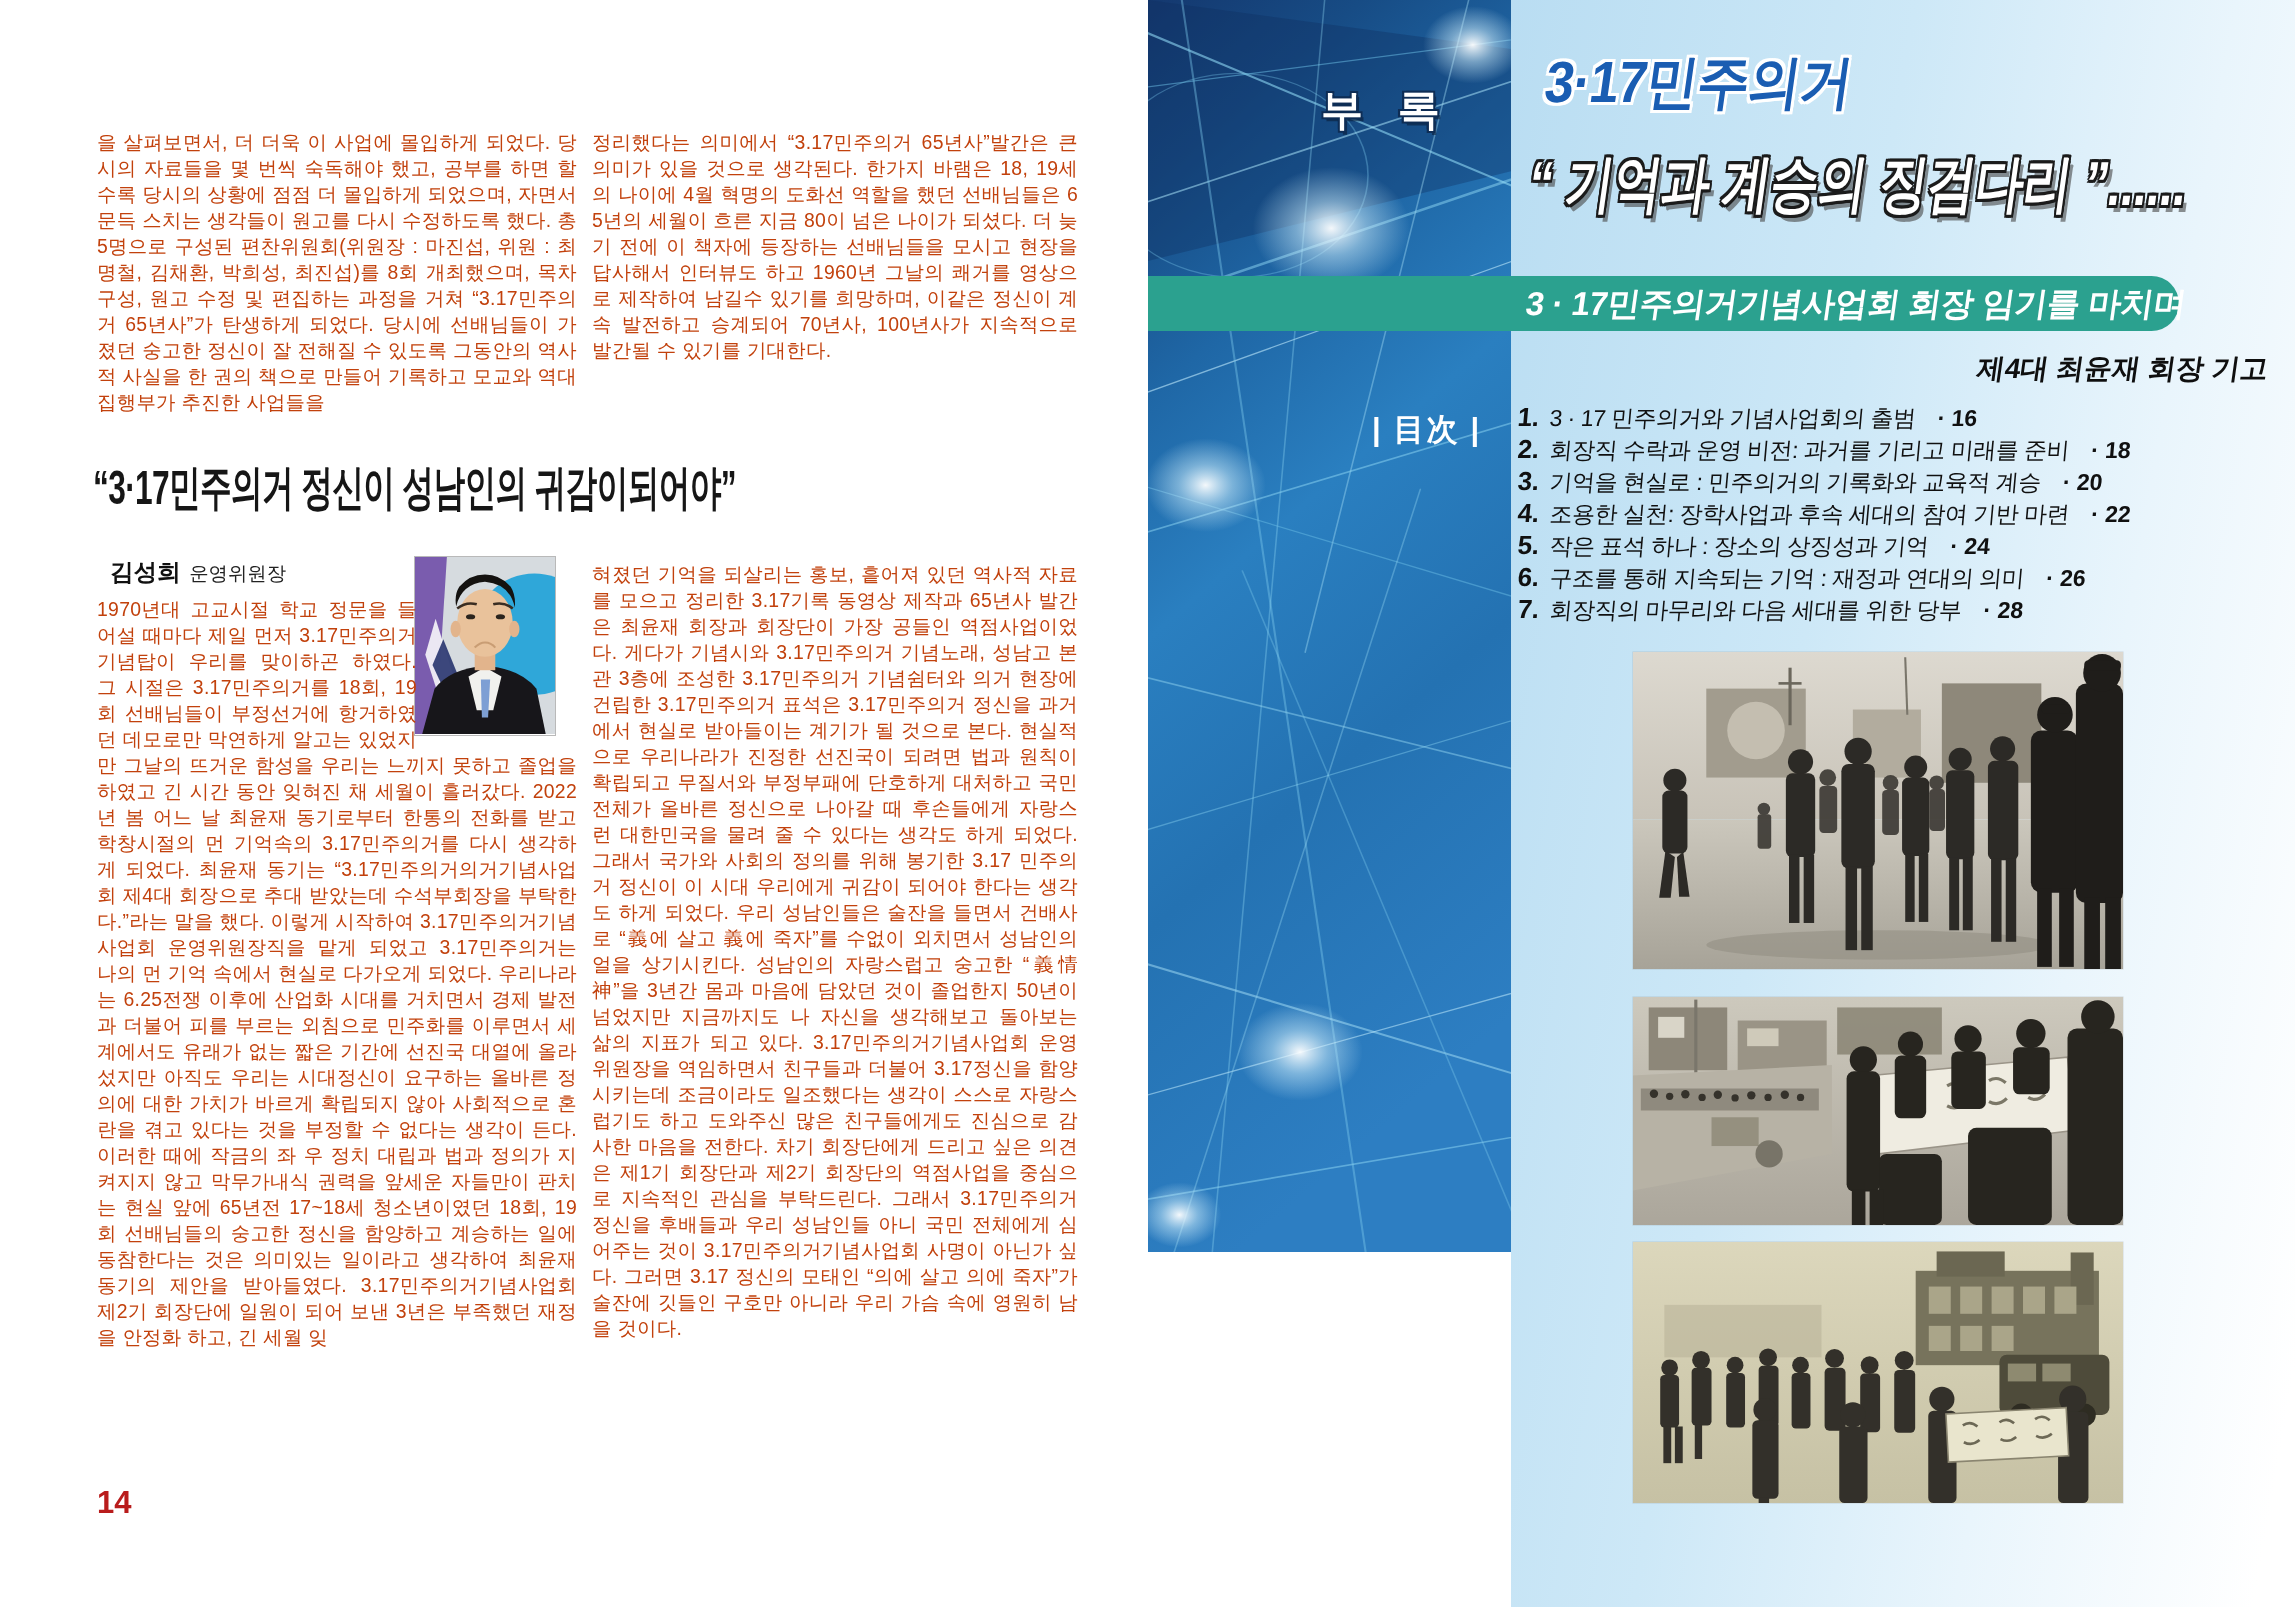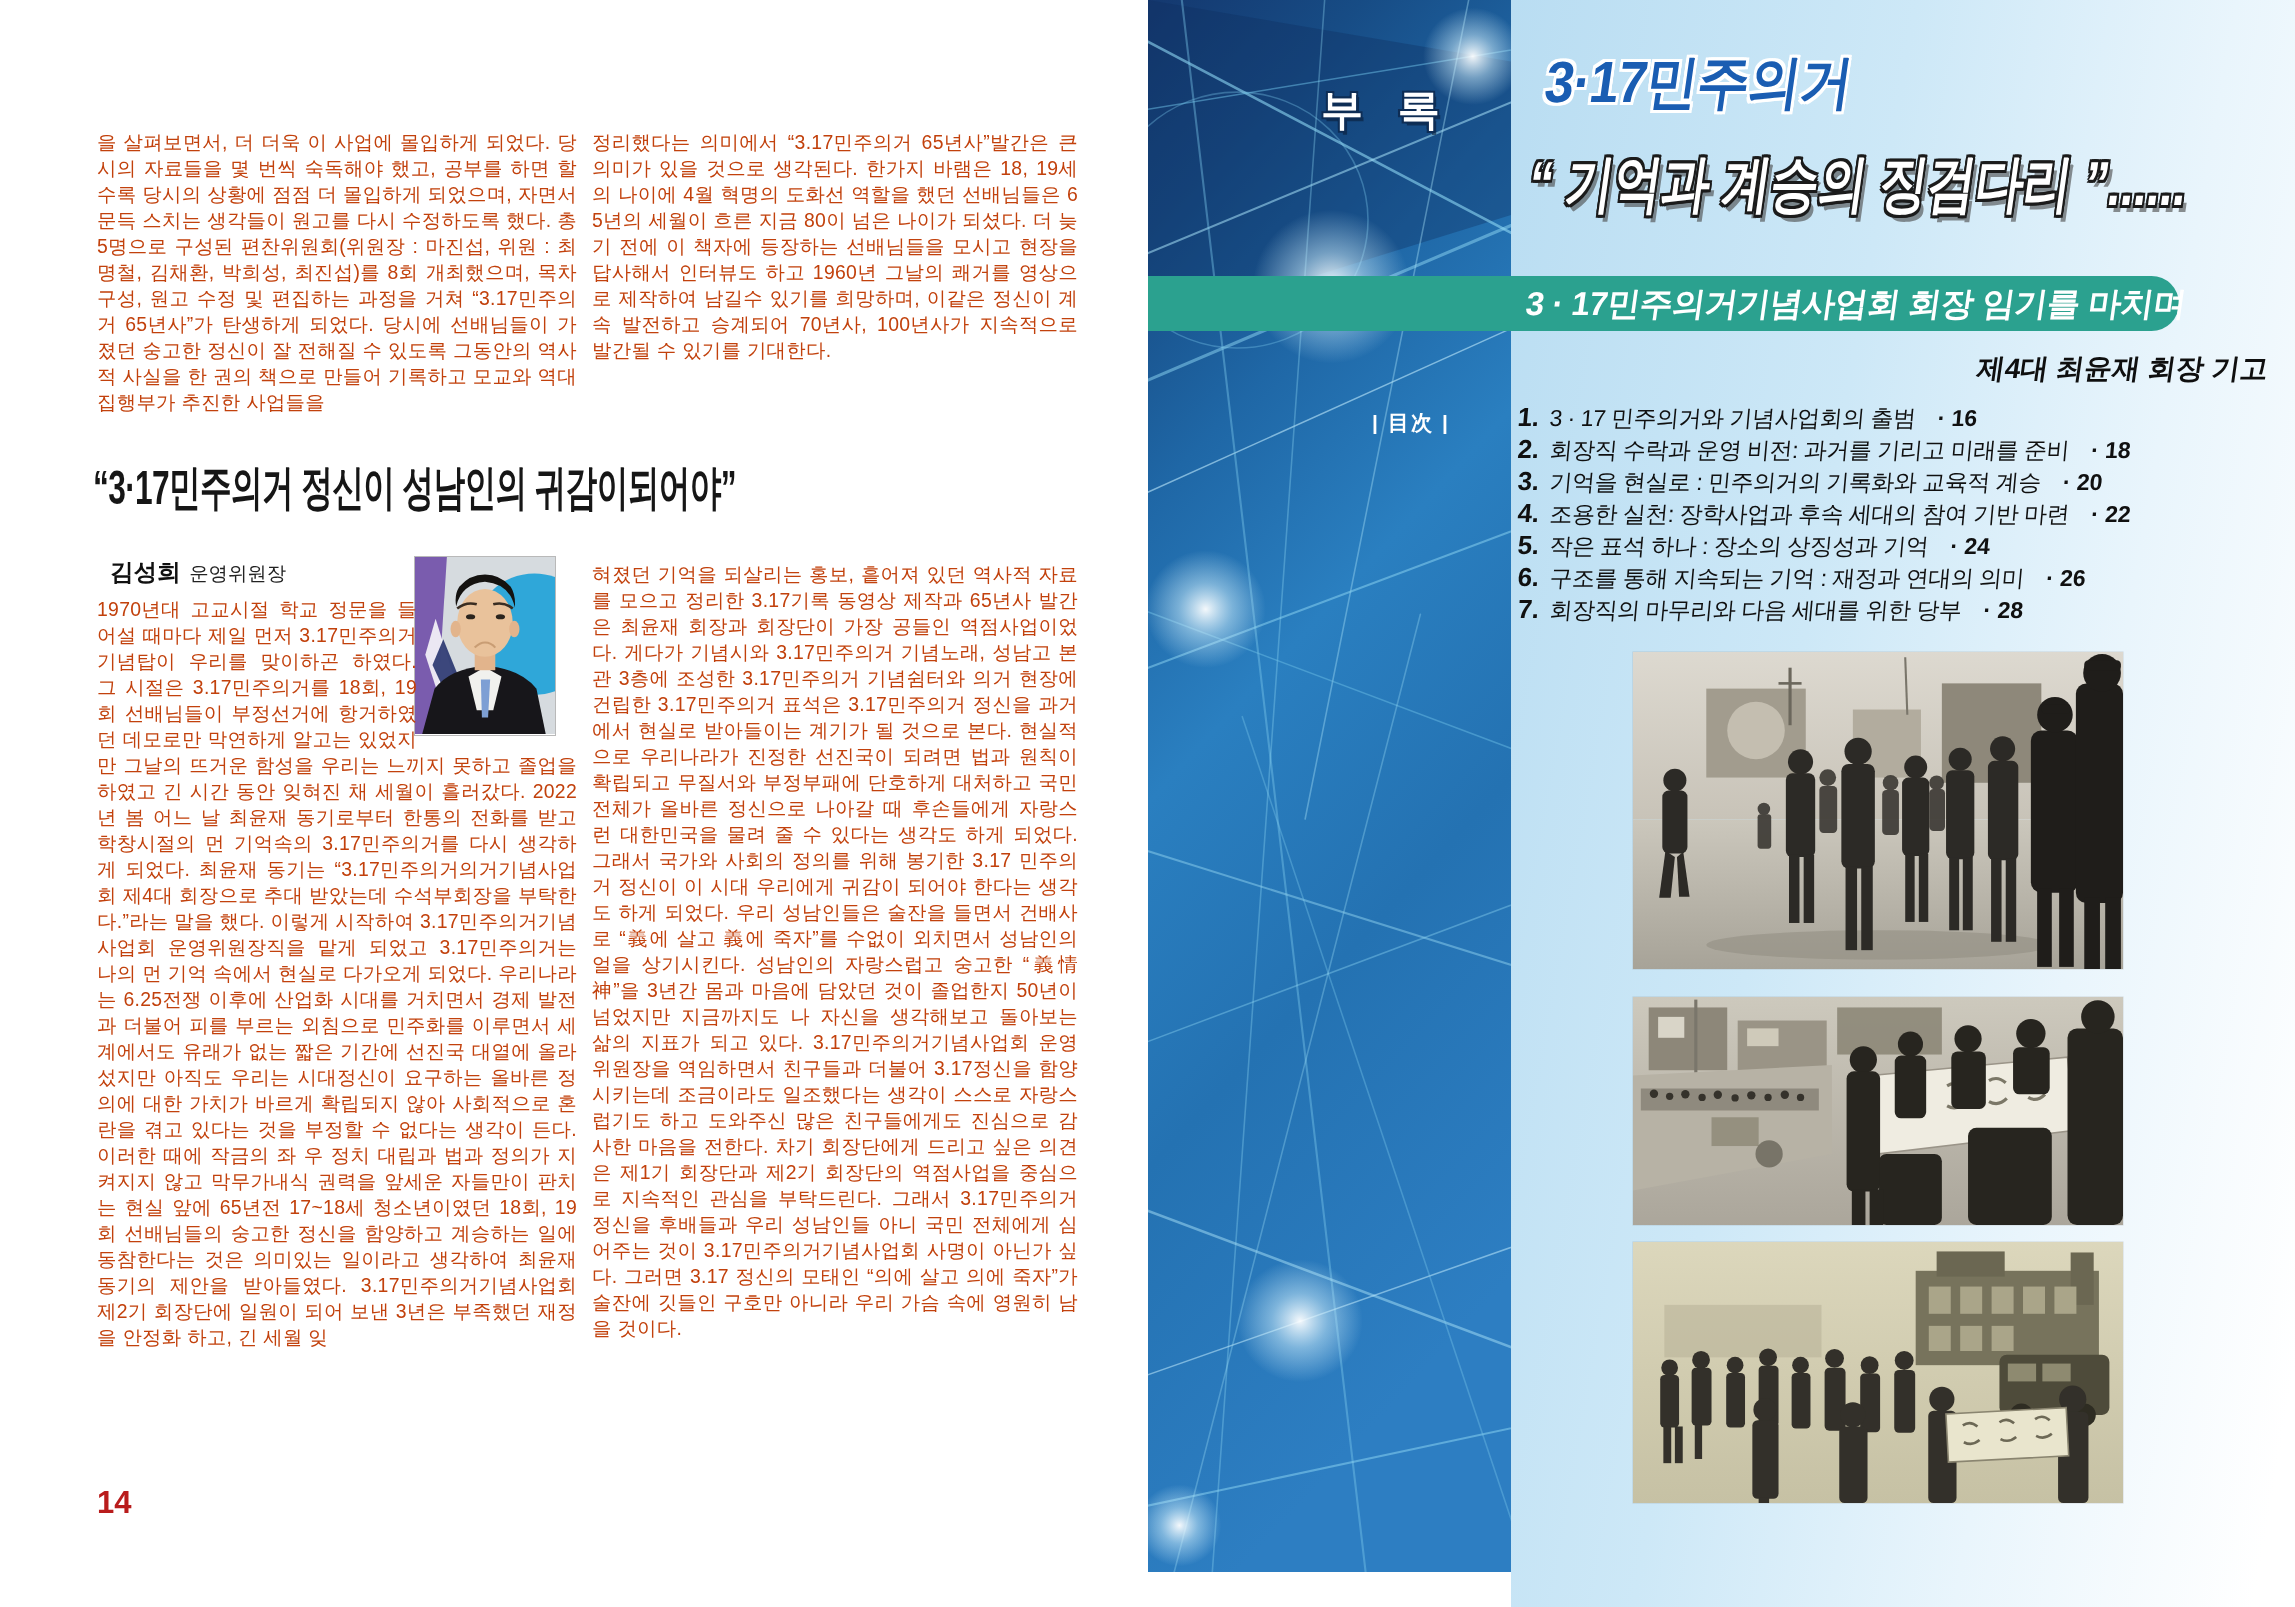--- a/index.html
+++ b/index.html
@@ -26,34 +26,34 @@
     position:absolute;left:414px;top:556px;width:142px;height:180px;
     border:0.5px solid #b9b9b9;box-sizing:border-box;
   }
   .article-col1{position:absolute;left:97px;top:596px;width:480px;}
   .photo-spacer{float:right;width:160px;height:137px;}
   .article-col2{position:absolute;left:592px;top:561px;width:486px;}
   .page-number{position:absolute;left:97px;top:1485px;font-size:31px;font-weight:bold;color:#b91c1c;}
 
   
   .right-page{position:absolute;left:1148px;top:0;width:1147px;height:1608px;}
-  .sidebar{position:absolute;left:0;top:0;width:363px;height:1572px;z-index:1;}
+  .sidebar{position:absolute;left:0;top:0;width:363px;height:1252px;z-index:1;}
   .sidebar svg{position:absolute;left:0;top:0;width:100%;height:100%;}
   .content-bg{
     position:absolute;left:363px;top:0;width:785px;height:1608px;z-index:0;
     background:linear-gradient(100deg,#b9ddf2 0%,#cde8f7 38%,#e9f5fc 68%,#ffffff 96%);
   }
   .sidebar-burok{
     position:absolute;left:173px;top:82px;z-index:2;
     font-size:42px;font-weight:bold;color:#ffffff;letter-spacing:11.5px;white-space:nowrap;
     text-shadow:-2.1px -2.1px 0 #0e2d55,2.1px -2.1px 0 #0e2d55,-2.1px 2.1px 0 #0e2d55,2.1px 2.1px 0 #0e2d55,3.1px 3.7px 0 rgba(10,25,50,.55);
   }
   .sidebar-mokcha{
     position:absolute;left:224px;top:409px;z-index:2;white-space:nowrap;
-    font-size:21px;font-weight:bold;color:#ffffff;letter-spacing:2.1px;
+    font-size:31px;font-weight:bold;color:#ffffff;letter-spacing:2.1px;
   }
   .title-small{
     position:absolute;left:403px;top:44px;z-index:2;white-space:nowrap;
     font-size:58px;font-weight:bold;color:#1a5db2;letter-spacing:-1px;
     transform:skewX(-8deg) scaleX(0.9);transform-origin:0 0;
     text-shadow:-3.1px -3.1px 0 #fff,3.1px -3.1px 0 #fff,-3.1px 3.1px 0 #fff,3.1px 3.1px 0 #fff,-3.1px 0 0 #fff,3.1px 0 0 #fff,0 -3.1px 0 #fff,0 3.1px 0 #fff;
   }
   .title-main{
     position:absolute;left:387px;top:142px;z-index:2;white-space:nowrap;
     font-size:62px;font-weight:bold;color:#ffffff;letter-spacing:-0.5px;

